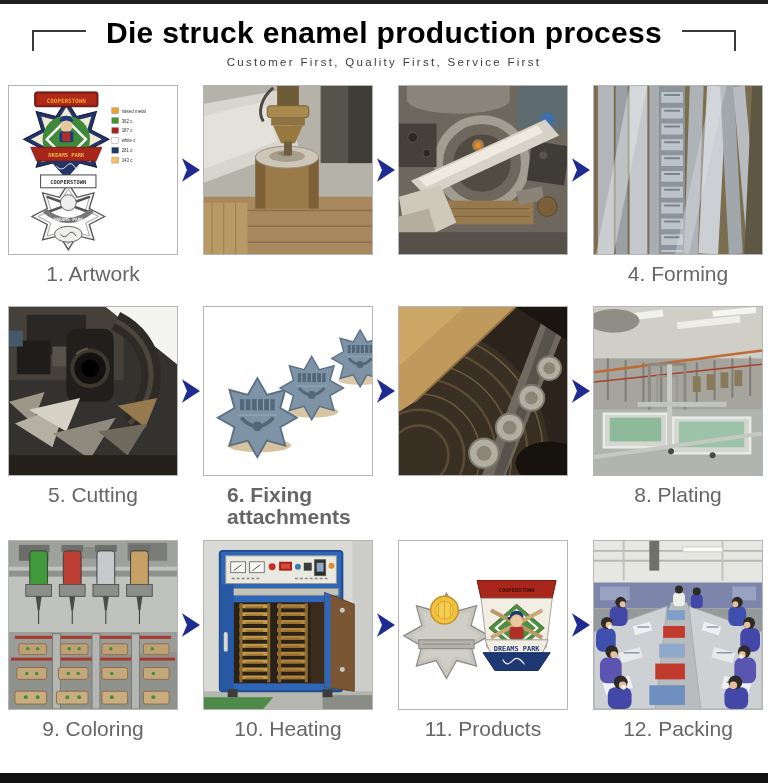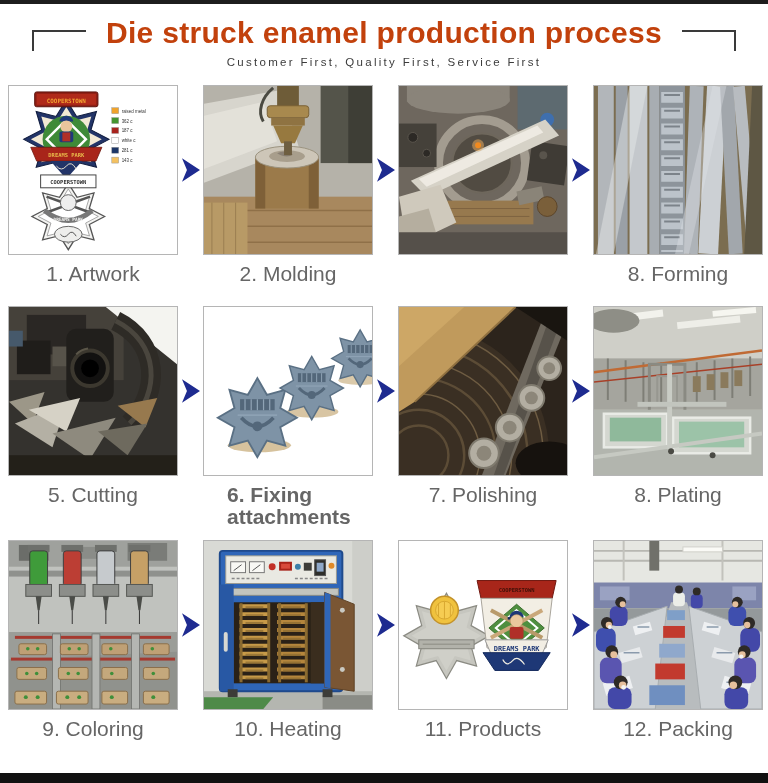--- a/index.html
+++ b/index.html
@@ -5,21 +5,21 @@
   html,body{margin:0;padding:0;background:#ffffff;}
   .page{position:relative;width:768px;height:783px;background:#fff;overflow:hidden;
         font-family:"Liberation Sans",sans-serif;}
   .top-bar{position:absolute;top:0;left:0;width:768px;height:4px;background:#1d1d1d;}
   .bottom-bar{position:absolute;bottom:0;left:0;width:768px;height:10px;background:#111;}
   .header{padding-top:14px;text-align:center;}
   .title-row{display:flex;justify-content:center;align-items:center;gap:20px;}
   .brk{width:52px;height:19px;border-top:2px solid #3a3a3a;margin-top:16px;}
   .brk-l{border-left:2px solid #3a3a3a;}
   .brk-r{border-right:2px solid #3a3a3a;}
-  .title{font-size:30px;font-weight:bold;color:#c2410c;letter-spacing:.3px;white-space:nowrap;}
+  .title{font-size:30px;font-weight:bold;color:#000000;letter-spacing:.3px;white-space:nowrap;}
   .subtitle{margin-top:5px;font-size:11.5px;font-weight:normal;color:#3c3c3c;letter-spacing:2.3px;}
   .grid{margin-top:17px;}
   .row{display:flex;align-items:flex-start;padding-left:8px;}
   .row1{margin-bottom:21px;margin-top:16px;} .row2{margin-bottom:12px;} .row3{margin-bottom:0;}
   .cell{width:170px;flex:0 0 170px;}
   .photo{display:block;width:170px;height:170px;border:1px solid #b5b5b5;box-sizing:border-box;background:#fff;}
   .arrow-slot{width:25px;flex:0 0 25px;height:170px;display:flex;align-items:center;justify-content:center;}
   .cap{margin-top:8px;text-align:center;font-size:21px;color:#666;line-height:1.05;}
   .cap .wrap{display:inline-block;text-align:left;}
   .cap-wrap .wrap{max-width:122px;font-weight:bold;}
@@ -125,21 +125,20 @@
           <ellipse cx="84" cy="72" rx="32" ry="11" fill="#cdc6b8" stroke="#9a927f"></ellipse>
           <ellipse cx="84" cy="71" rx="18" ry="6" fill="#a89e8c"></ellipse>
           <path d="M74,68 q8,-4 16,1 q-6,5 -16,-1" fill="#8a8074"></path>
           <path d="M70,2 C58,12 54,26 60,36" stroke="#4a4a42" stroke-width="3" fill="none"></path>
           <rect x="74" width="22" height="22" fill="#6e5c38"></rect>
           <rect x="64" y="20" width="42" height="12" rx="3" fill="#a8894e" stroke="#7a6136"></rect>
           <rect x="68" y="32" width="34" height="8" fill="#8f7342"></rect>
           <polygon points="70,40 100,40 92,58 78,58" fill="#97793f"></polygon>
           <rect x="81" y="56" width="8" height="14" fill="#6e5e40"></rect>
         </svg>
-        <div class="cap"><span class="wrap">2. Molding</span></div>
       </div>
 
       <div class="arrow-slot">
         <svg width="18" height="24" viewBox="0 0 20 26">
           <polygon points="0,0 20,13 0,26 5.5,13" fill="#1e2b90"></polygon>
         </svg>
       </div>
 
       <div class="cell">
         <svg class="photo" viewBox="0 0 170 170">
@@ -186,21 +185,21 @@
           <path d="M79,6 V168" stroke="#bcc3ca" stroke-width="22" stroke-dasharray="11 5"></path>
           <path d="M79,8 V168" stroke="#6d747b" stroke-width="16" stroke-dasharray="2 14" opacity="0.8"></path>
           <rect x="94" width="14" height="170" fill="#aeb3b8" transform="rotate(2 101 85)"></rect>
           <rect x="110" width="20" height="170" fill="#ccd0d4" transform="rotate(3 120 85)"></rect>
           <rect x="132" width="14" height="170" fill="#a2a7ac" transform="rotate(-3 139 85)"></rect>
           <rect x="148" width="12" height="170" fill="#b8bcc0" transform="rotate(-5 154 85)"></rect>
           <polygon points="36,0 54,0 20,170 2,170" fill="#e8eaec" opacity="0.45"></polygon>
           <polygon points="120,0 134,0 96,170 82,170" fill="#dfe2e5" opacity="0.4"></polygon>
           <polygon points="160,0 170,0 170,170 152,170" fill="#5e5744"></polygon>
         </svg>
-        <div class="cap"><span class="wrap">8. Forming</span></div>
+        <div class="cap"><span class="wrap">4. Forming</span></div>
       </div>
     </div>
 
     <div class="row row2">
 
       <div class="cell">
         <svg class="photo" viewBox="0 0 170 170">
           <rect width="170" height="170" fill="#34322e"></rect>
           <rect width="116" height="74" fill="#45413a"></rect>
           <rect x="18" y="8" width="60" height="40" fill="#2a2724"></rect>
@@ -282,21 +281,20 @@
             <circle cx="152" cy="62" r="6" fill="#8c8679"></circle>
             <circle cx="134" cy="92" r="13" fill="#b3aea2" stroke="#7f7a6e" stroke-width="2"></circle>
             <circle cx="134" cy="92" r="6.5" fill="#8c8679"></circle>
             <circle cx="112" cy="122" r="14" fill="#b3aea2" stroke="#7f7a6e" stroke-width="2"></circle>
             <circle cx="112" cy="122" r="7" fill="#8c8679"></circle>
             <circle cx="86" cy="148" r="15" fill="#b3aea2" stroke="#7f7a6e" stroke-width="2"></circle>
             <circle cx="86" cy="148" r="7.5" fill="#8c8679"></circle>
           </g>
           <ellipse cx="152" cy="158" rx="34" ry="22" fill="#16120e"></ellipse>
         </svg>
-        <div class="cap"><span class="wrap">7. Polishing</span></div>
       </div>
 
       <div class="arrow-slot">
         <svg width="18" height="24" viewBox="0 0 20 26">
           <polygon points="0,0 20,13 0,26 5.5,13" fill="#1e2b90"></polygon>
         </svg>
       </div>
 
       <div class="cell">
         <svg class="photo" viewBox="0 0 170 170">

